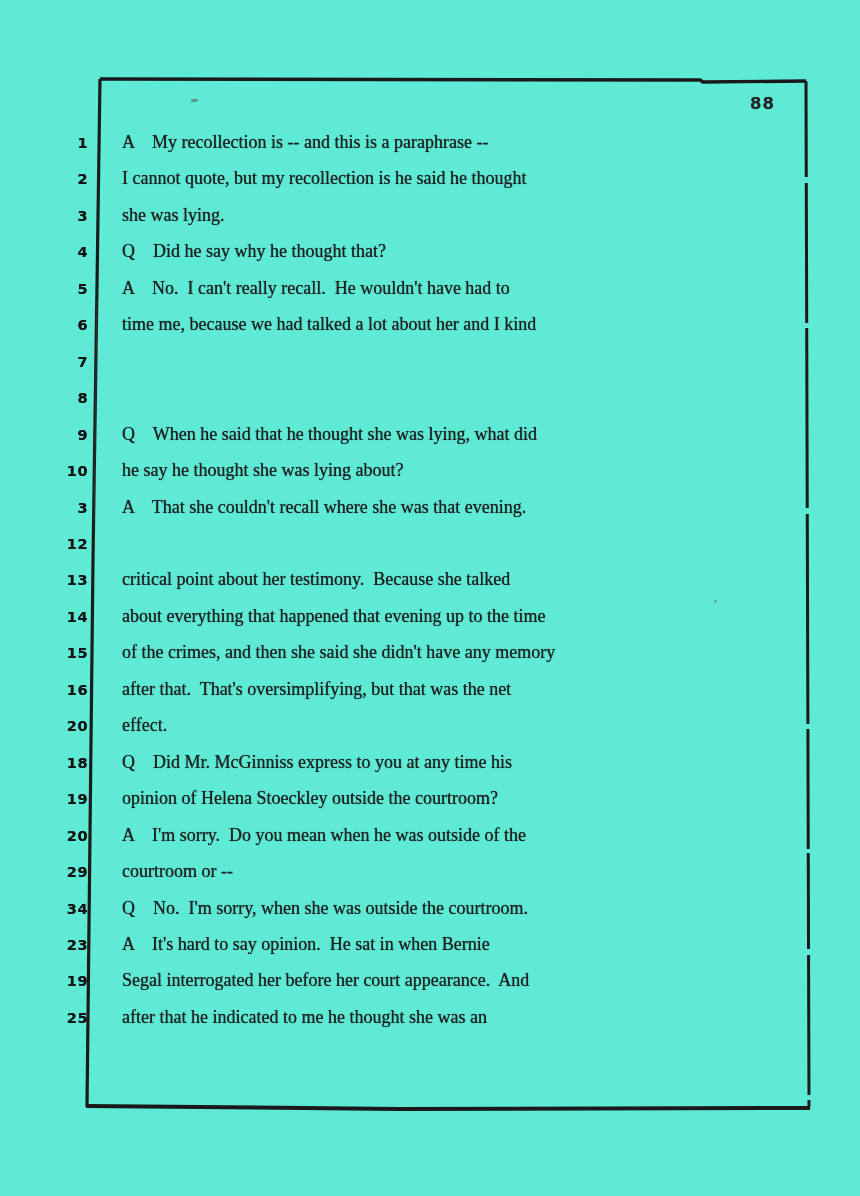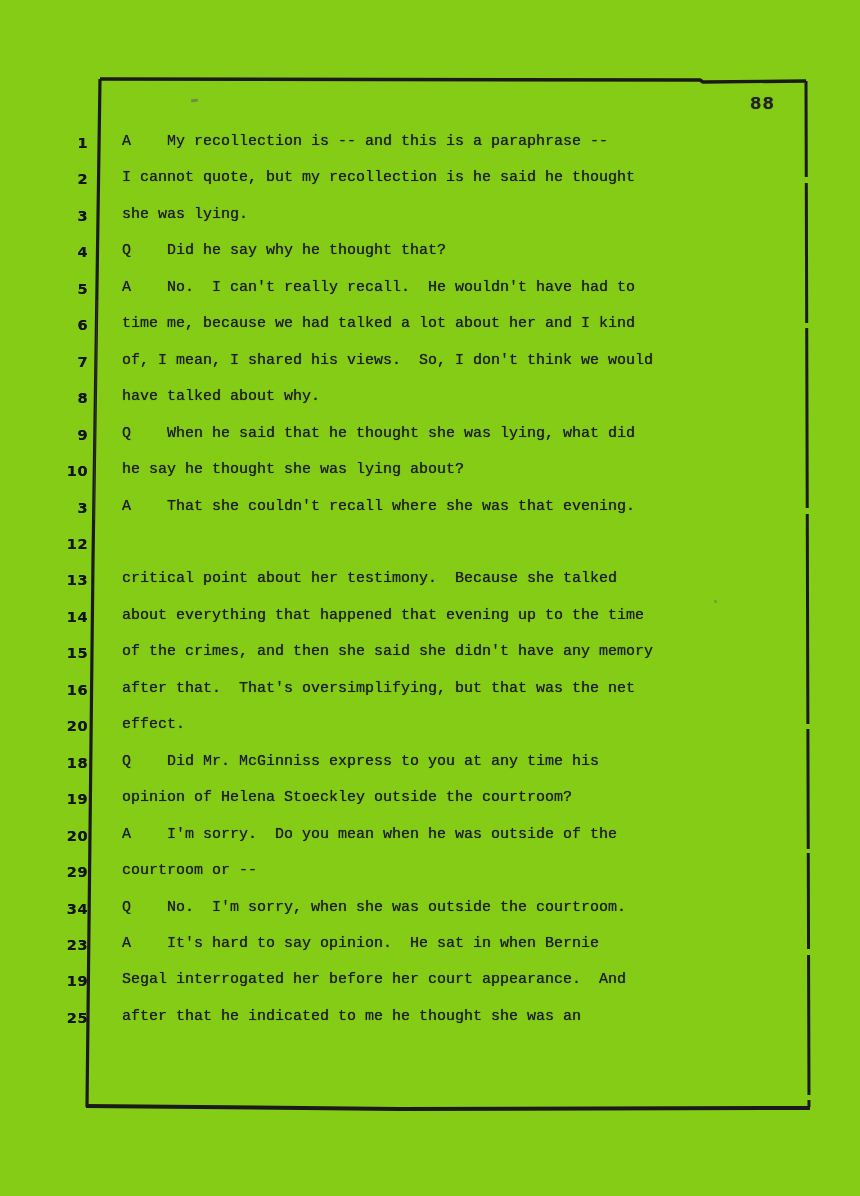--- a/index.html
+++ b/index.html
@@ -4,21 +4,21 @@
 <style>
   html, body {
     margin: 0;
     padding: 0;
     background: #ffffff;
   }
   .canvas {
     position: relative;
     width: 860px;
     height: 1196px;
-    background: #84cc16;
+    background: #5eead4;
     overflow: hidden;
     font-family: "Liberation Mono", monospace;
   }
   .frame-svg {
     position: absolute;
     left: 0; top: 0;
     width: 860px; height: 1196px;
     pointer-events: none;
   }
   .pagenum {
@@ -57,22 +57,22 @@
     letter-spacing: 0.5px;
     text-shadow: 0 0 0.6px rgba(15,15,15,0.75);
   }
   .linetext {
     position: absolute;
     left: 122px;
     top: 0;
     height: 36.46px;
     line-height: 36.46px;
     white-space: pre;
-    font-family: Liberation Mono, monospace;
-    font-size: 15px;
+    font-family: Liberation Serif, serif;
+    font-size: 18px;
     color: #1f1f1f;
     text-shadow: 0 0 0.8px rgba(25,25,25,0.85);
   }
   .speck {
     position: absolute;
     background: #6a6a6a;
     opacity: 0.65;
     border-radius: 1px;
   }
   .s1 { left: 191px; top: 99px;  width: 7px; height: 3px; transform: rotate(-8deg); }
@@ -117,25 +117,23 @@
       <div class="row">
         <span class="lineno">5</span>
         <span class="linetext">A    No.  I can't really recall.  He wouldn't have had to</span>
       </div>
       <div class="row">
         <span class="lineno">6</span>
         <span class="linetext">time me, because we had talked a lot about her and I kind</span>
       </div>
       <div class="row">
         <span class="lineno">7</span>
-        <span class="linetext">of, I mean, I shared his views.  So, I don't think we would</span>
       </div>
       <div class="row">
         <span class="lineno">8</span>
-        <span class="linetext">have talked about why.</span>
       </div>
       <div class="row">
         <span class="lineno">9</span>
         <span class="linetext">Q    When he said that he thought she was lying, what did</span>
       </div>
       <div class="row">
         <span class="lineno">10</span>
         <span class="linetext">he say he thought she was lying about?</span>
       </div>
       <div class="row">

